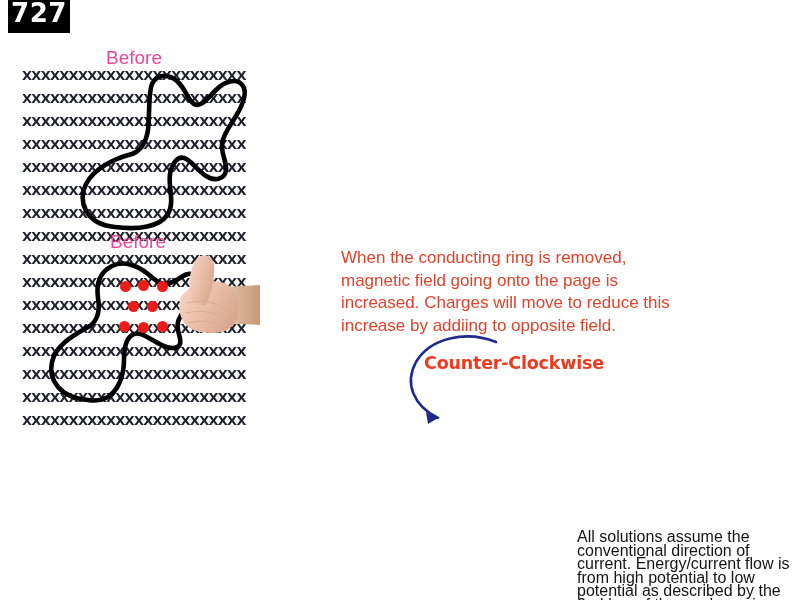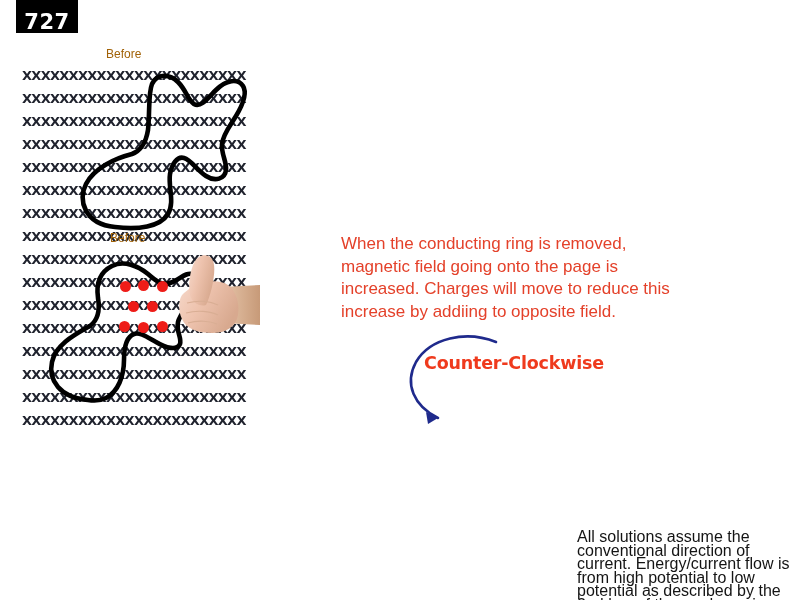--- a/index.html
+++ b/index.html
@@ -12,42 +12,42 @@
     height: 600px;
     position: relative;
     overflow: hidden;
     font-family: "Liberation Sans", sans-serif;
     background: #ffffff;
   }
 
   
   #slide-badge {
     position: absolute;
-    left: 16px;
+    left: 8px;
     top: 0;
     width: 62px;
     height: 33px;
     background: #000000;
     color: #ffffff;
     font-family: "DejaVu Sans", sans-serif;
     font-weight: bold;
-    font-size: 21px;
+    font-size: 26px;
     letter-spacing: 0.5px;
     display: flex;
-    align-items: flex-end;
+    align-items: flex-start;
     justify-content: center;
     line-height: 1;
   }
 
   
   .panel-label {
     position: absolute;
     font-family: "Liberation Sans", sans-serif;
-    font-size: 12px;
-    color: #a16207;
+    font-size: 19px;
+    color: #ec4899;
     white-space: nowrap;
   }
   #label-before { left: 106px; top: 47px; }
   #label-after  { left: 110px; top: 231px; }
 
   
   .field-grid {
     position: absolute;
     font-family: "DejaVu Sans", sans-serif;
     font-size: 13px;
@@ -97,21 +97,21 @@
     left: 160px;
     top: 253px;
     width: 100px;
     height: 95px;
   }
 
   
   #explanation {
     position: absolute;
     left: 341px;
-    top: 233px;
+    top: 247px;
     width: 350px;
     color: #e4412a;
     font-family: "Liberation Sans", sans-serif;
     font-size: 17px;
     line-height: 22.5px;
   }
 
   
   #cc-arrow-svg {
     position: absolute;

